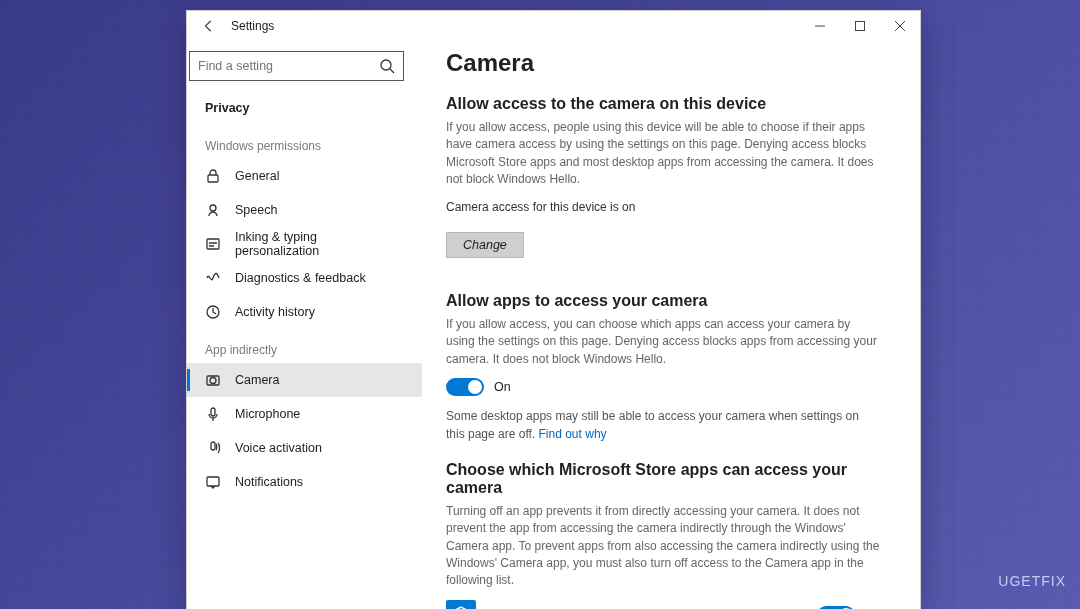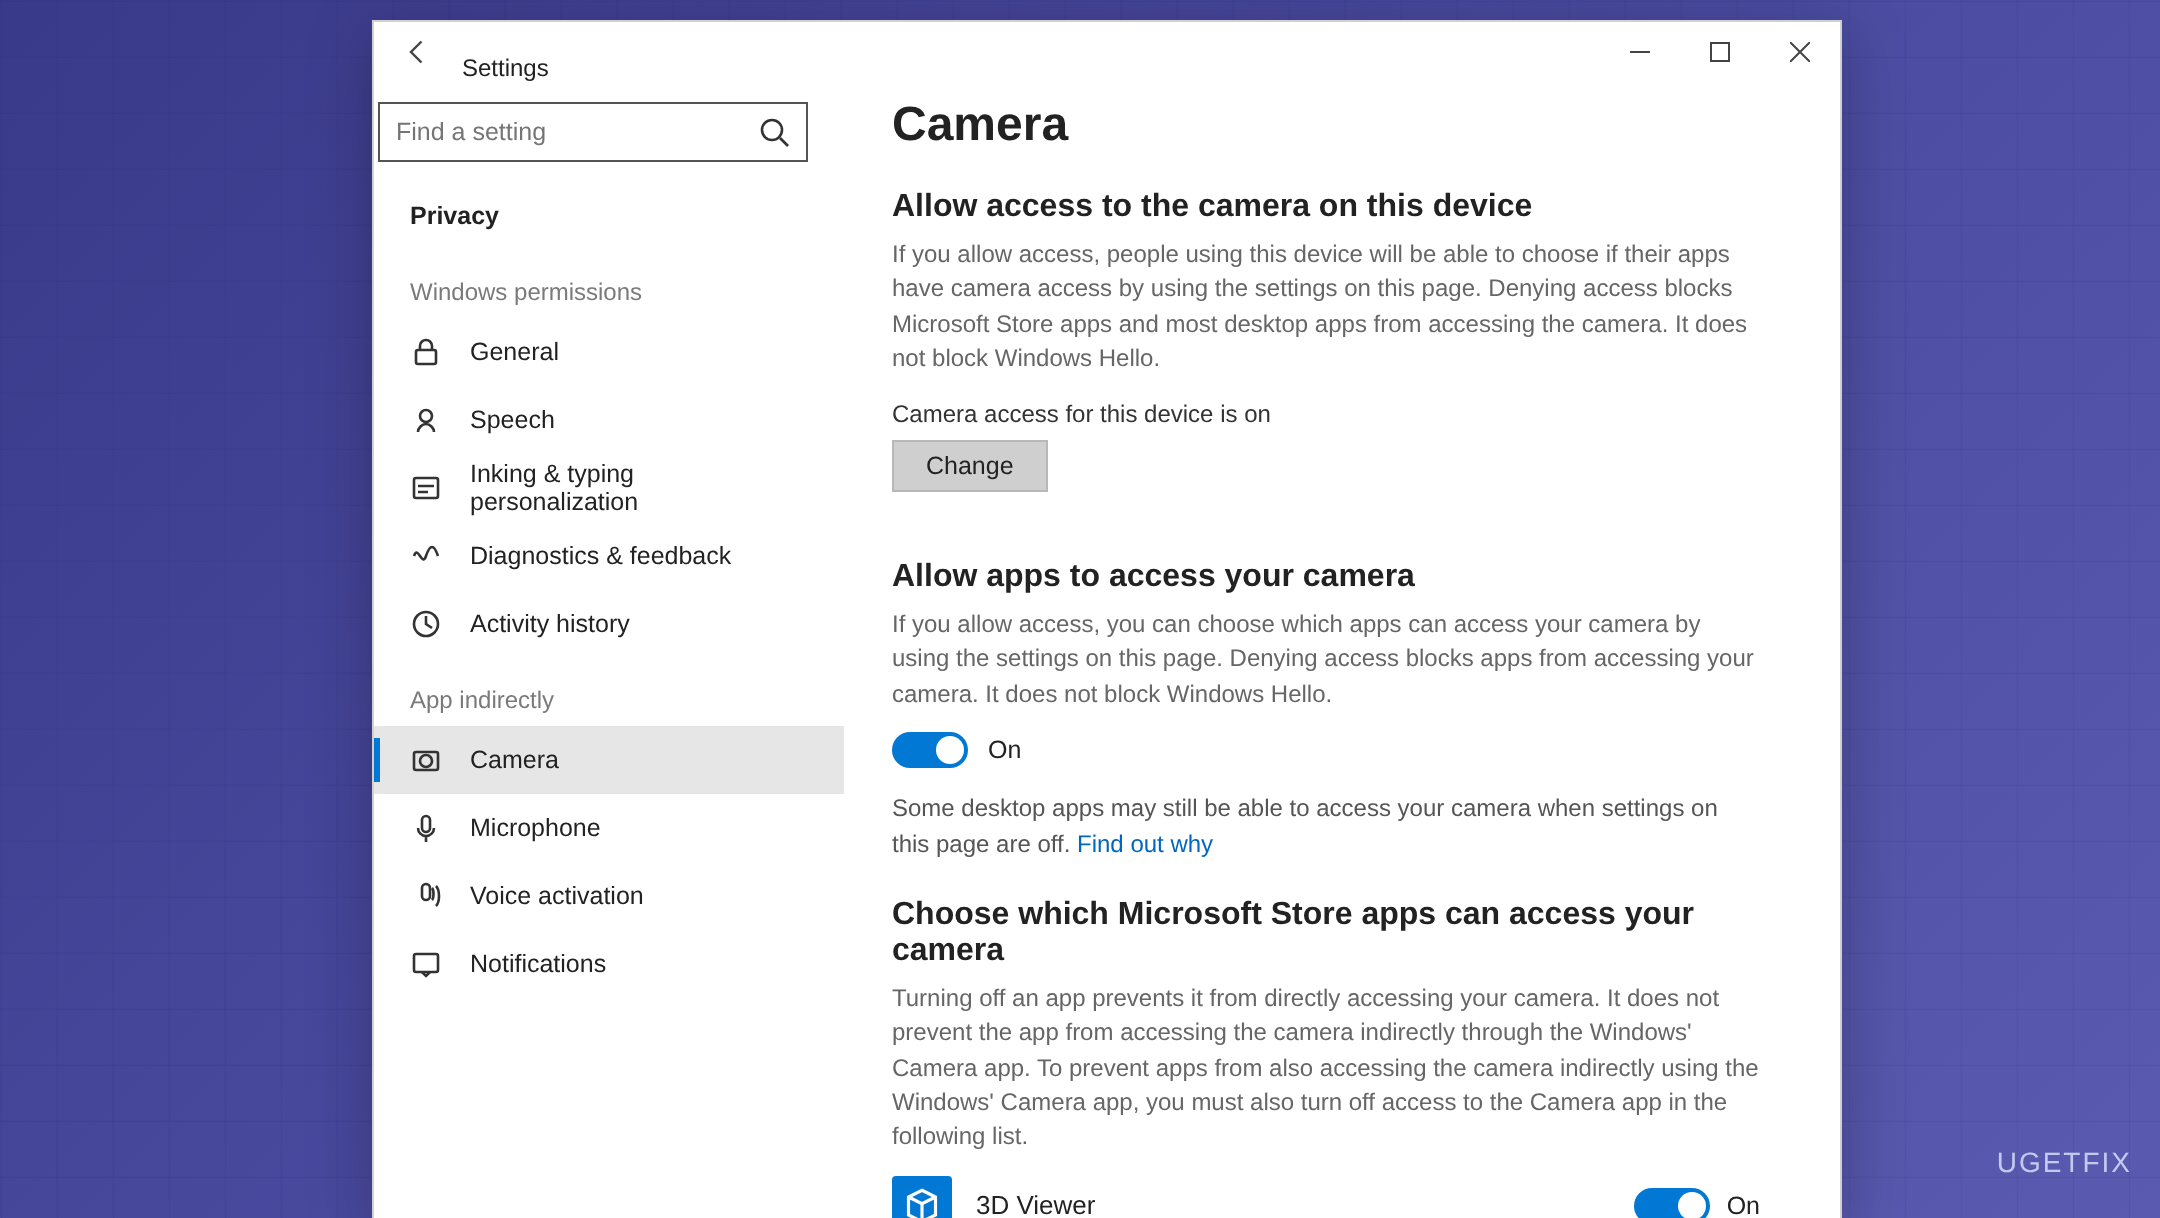--- a/index.html
+++ b/index.html
@@ -24,21 +24,21 @@
     left: 186px; top: 10px;
     width: 735px; height: 600px;
     background: #ffffff;
     border: 1px solid #d0d0d0;
     display:flex;
     flex-direction:column;
     box-shadow: 0 6px 30px rgba(0,0,0,0.25);
   }
   .titlebar {
     height: 30px;
-    display:flex; align-items:flex-end;
+    display:flex; align-items:center;
     font-size:12px; color:#222;
   }
   .titlebar .back {
     width:44px; height:100%;
     display:flex;align-items:center;justify-content:center;
     color:#444;cursor:default;
   }
   .titlebar .title { flex:0 0 auto; }
   .titlebar .spacer { flex:1; }
   .titlebar .winctl {
@@ -91,30 +91,31 @@
   .sidebar .ico svg{width:16px;height:16px;stroke:#333;fill:none;stroke-width:1.3;}
   .content {
     flex:1;
     overflow-y:auto;
     padding: 8px 40px 20px 24px;
     color:#222;
   }
   .content h1 { font-size:24px; font-weight:600; margin-bottom:18px; }
   .content h2 { font-size:16px; font-weight:600; margin-top:12px; margin-bottom:6px;}
   .content p { font-size:12px; color:#666; line-height:1.45; margin-bottom:10px;}
-  .content p.status { color:#333; font-size:12px; margin-bottom:4px;}
+  .content p.status { color:#333; font-size:12px; margin-bottom:16px;}
   .content p.note { color:#555; font-size:12px; }
   .btn {
     display:inline-block;
     background:#cfcfcf;
     border:1px solid #b8b8b8;
     padding:5px 16px;
     font-size:12.5px;
     color:#222;
     margin-bottom:22px;
+    font-style:italic;
   }
   .toggle-row{
     display:flex; align-items:center; gap:10px; margin:8px 0 12px 0;
     font-size:12.5px;
   }
   .toggle {
     width:38px;height:18px;border-radius:9px;background:#0078d4;position:relative;
   }
   .toggle::after{
     content:"";position:absolute;right:2px;top:2px;width:14px;height:14px;border-radius:50%;background:#fff;

